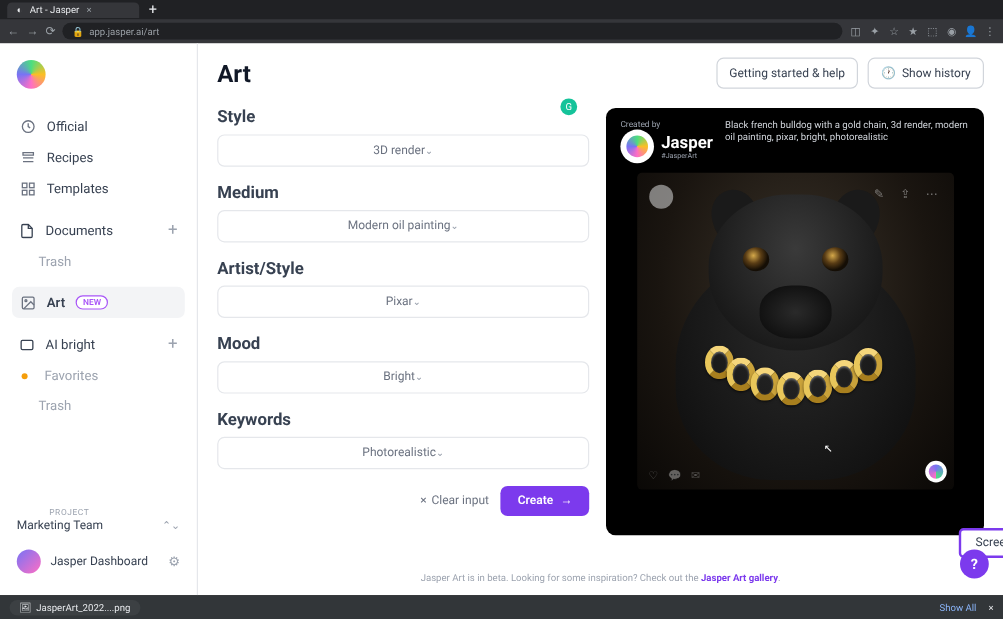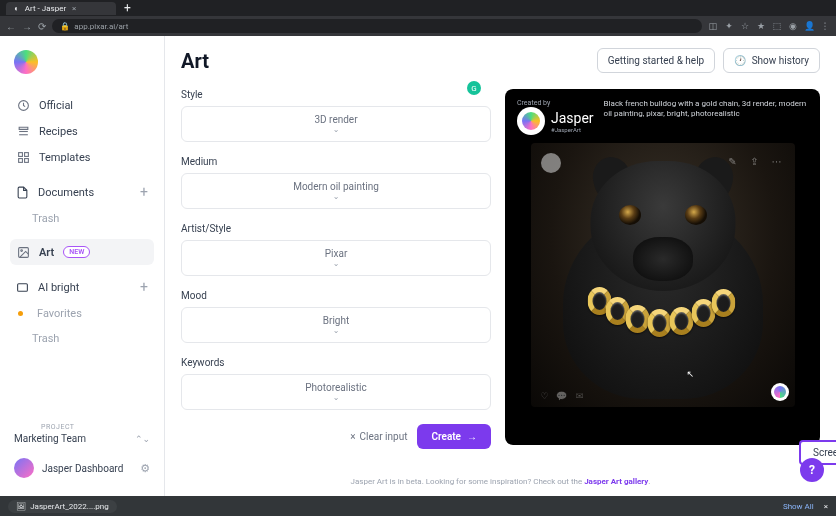--- a/index.html
+++ b/index.html
@@ -41,33 +41,33 @@
 .main { flex: 1; padding: 12px 16px; position: relative; overflow: hidden; }
 .header { display: flex; align-items: center; justify-content: space-between; margin-bottom: 16px; }
 .page-title { font-size: 20px; font-weight: 700; color: #111827; }
 .header-btns { display: flex; gap: 8px; }
 .hbtn { border: 1px solid #d1d5db; background: #fff; border-radius: 6px; padding: 6px 10px; font-size: 10px; color: #374151; display: flex; align-items: center; gap: 5px; cursor: pointer; }
 
 .content-row { display: flex; gap: 14px; }
 .form-col { width: 310px; position: relative; }
 .form-col .grammarly { position: absolute; right: 10px; top: -8px; width: 14px; height: 14px; border-radius: 50%; background: #15c39a; display: flex; align-items: center; justify-content: center; color: #fff; font-size: 8px; }
 .field { margin-bottom: 14px; }
-.field-label { font-size: 10px; font-weight: 400; color: #374151; margin-bottom: 6px; }
-.select { border: 1px solid #e5e7eb; border-radius: 6px; padding: 7px 10px; font-size: 10px; color: #6b7280; display: flex; align-items: center; justify-content: flex-start; cursor: pointer; flex-direction: column; }
+.field-label { font-size: 14px; font-weight: 700; color: #374151; margin-bottom: 6px; }
+.select { border: 1px solid #e5e7eb; border-radius: 6px; padding: 7px 10px; font-size: 10px; color: #6b7280; display: flex; align-items: center; justify-content: center; cursor: pointer; }
 .chev { color: #9ca3af; font-size: 8px; }
 .action-row { display: flex; align-items: center; justify-content: flex-end; gap: 10px; margin-top: 6px; }
 .clear-btn { color: #6b7280; font-size: 10px; background: none; border: none; display: flex; align-items: center; gap: 4px; cursor: pointer; }
 .create-btn { background: #7c3aed; color: #fff; border: none; border-radius: 6px; padding: 7px 14px; font-size: 10px; font-weight: 600; display: flex; align-items: center; gap: 6px; cursor: pointer; }
 
 .preview { flex: 1; background: #000; border-radius: 8px; padding: 10px 12px; color: #fff; position: relative; height: 356px; }
 .preview-header { display: flex; gap: 10px; margin-bottom: 8px; }
 .preview-logo { width: 28px; height: 28px; border-radius: 50%; background: #fff; display: flex; align-items: center; justify-content: center; }
 .preview-logo-inner { width: 18px; height: 18px; border-radius: 50%; background: conic-gradient(from 180deg, #ff6ec4, #7873f5, #4ade80, #fbbf24, #ff6ec4); }
 .created-by { font-size: 7px; color: #9ca3af; }
-.jasper-name { font-size: 14px; font-weight: 400; }
+.jasper-name { font-size: 14px; font-weight: 700; }
 .hashtag { font-size: 6px; color: #9ca3af; }
 .desc { font-size: 8px; color: #d1d5db; flex: 1; line-height: 1.3; }
 .art-image { width: 264px; height: 264px; background: radial-gradient(ellipse at 50% 35%, #3a3228 0%, #1a1510 60%, #0a0806 100%); border-radius: 4px; margin: 0 auto; position: relative; overflow: hidden; }
 .dog-body { position: absolute; left: 50%; bottom: 8px; transform: translateX(-50%); width: 200px; height: 190px; background: radial-gradient(ellipse at 50% 30%, #2a2a2a, #0c0c0c); border-radius: 50% 50% 40% 40%; }
 .dog-head { position: absolute; left: 50%; top: 18px; transform: translateX(-50%); width: 145px; height: 130px; background: radial-gradient(ellipse at 50% 35%, #3a3a3a, #0e0e0e); border-radius: 46% 46% 50% 50%; }
 .ear-l { position: absolute; left: 62px; top: 14px; width: 38px; height: 42px; background: #1a1a1a; border-radius: 50% 50% 20% 40%; transform: rotate(-15deg); }
 .ear-r { position: absolute; right: 62px; top: 14px; width: 38px; height: 42px; background: #1a1a1a; border-radius: 50% 50% 40% 20%; transform: rotate(15deg); }
 .eye-l { position: absolute; left: 88px; top: 62px; width: 22px; height: 20px; background: radial-gradient(circle at 40% 35%, #d4a84a 0%, #5a3d15 35%, #150e05 65%); border-radius: 50%; }
 .eye-r { position: absolute; right: 88px; top: 62px; width: 22px; height: 20px; background: radial-gradient(circle at 40% 35%, #d4a84a 0%, #5a3d15 35%, #150e05 65%); border-radius: 50%; }
 .muzzle { position: absolute; left: 50%; top: 94px; transform: translateX(-50%); width: 60px; height: 44px; background: radial-gradient(ellipse, #2a2a2a, #080808); border-radius: 44%; }
@@ -106,21 +106,21 @@
       <span class="tab-close">×</span>
     </div>
     <span class="new-tab">+</span>
   </div>
   <div class="nav-bar">
     <span class="nav-icon">←</span>
     <span class="nav-icon">→</span>
     <span class="nav-icon">⟳</span>
     <div class="url-bar">
       <span class="secure">🔒</span>
-      <span>app.pixar.ai/art</span>
+      <span>app.jasper.ai/art</span>
     </div>
     <div class="ext-icons">
       <span>◫</span>
       <span>✦</span>
       <span>☆</span>
       <span>★</span>
       <span>⬚</span>
       <span>◉</span>
       <span>👤</span>
       <span>⋮</span>

